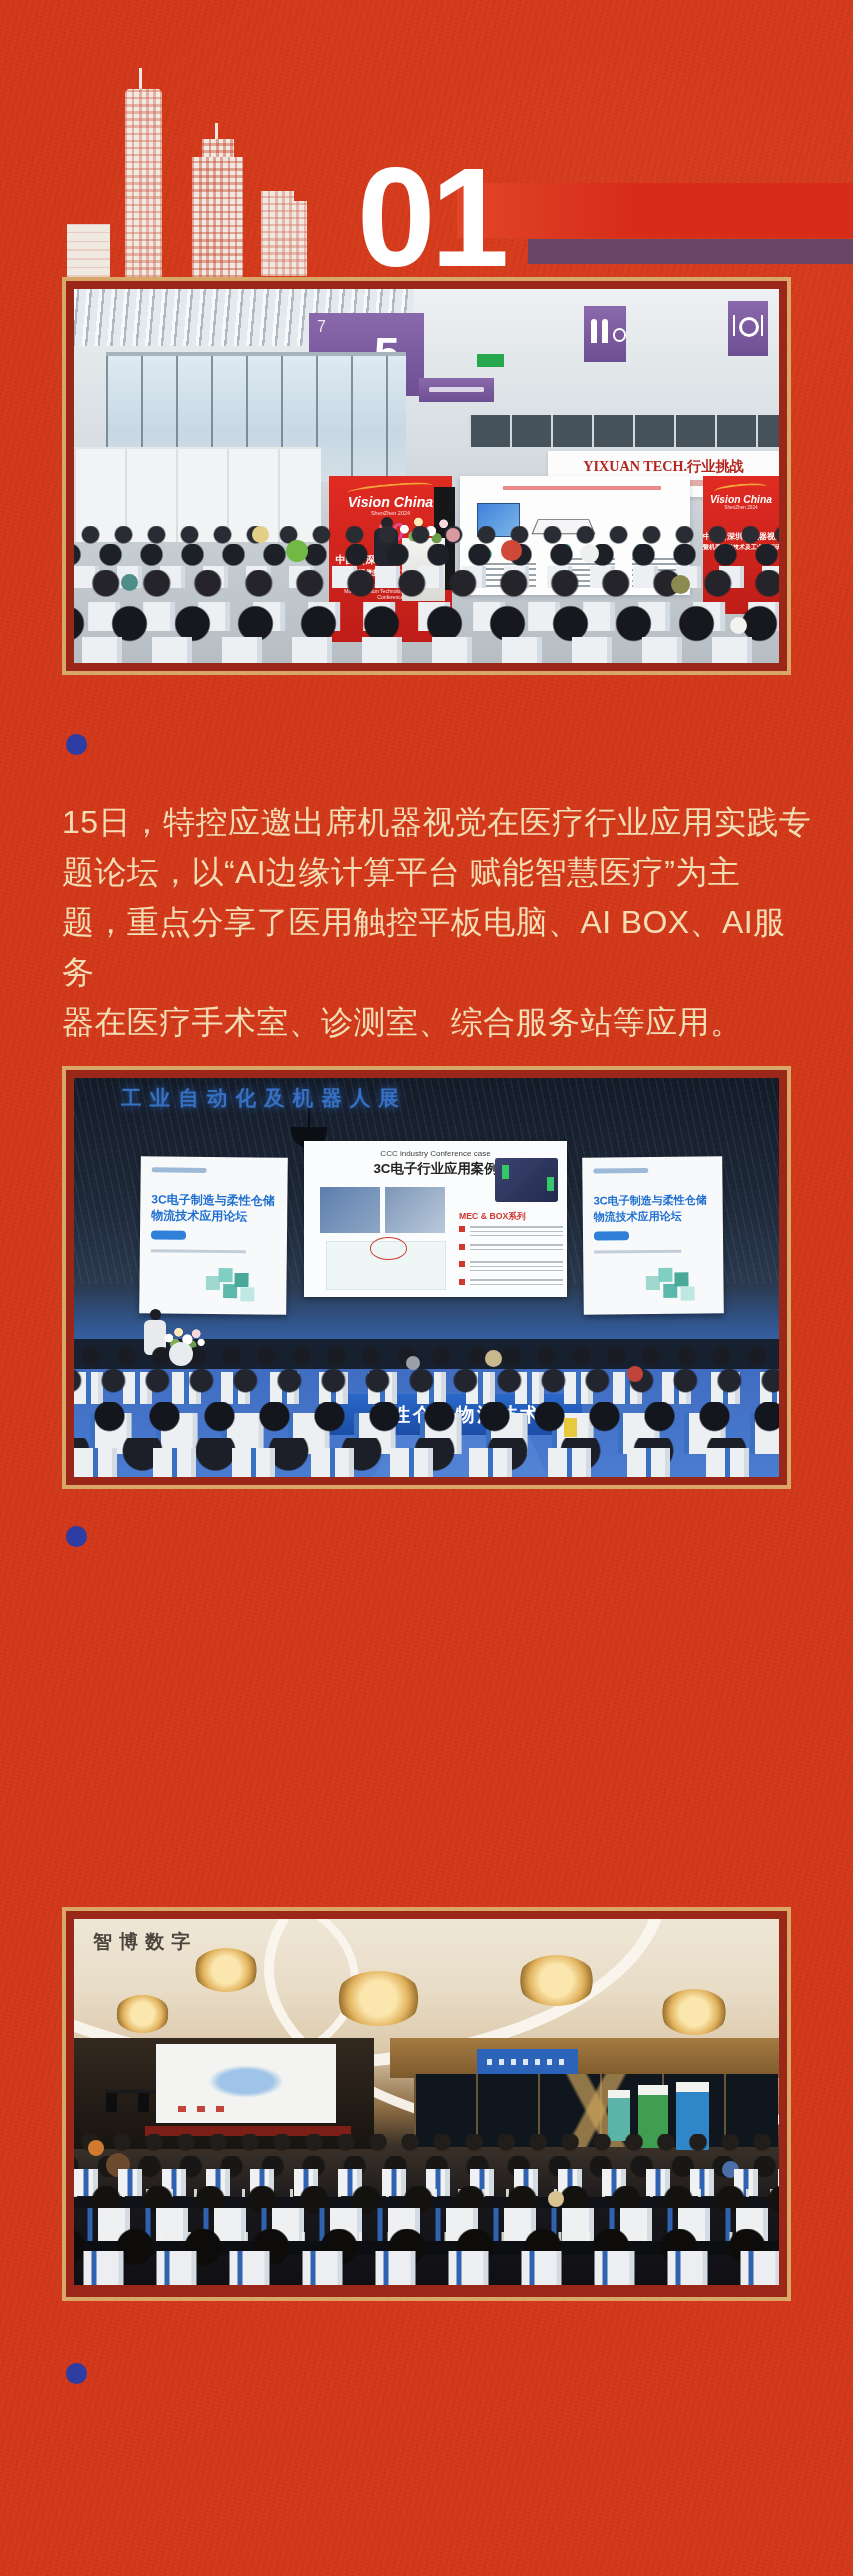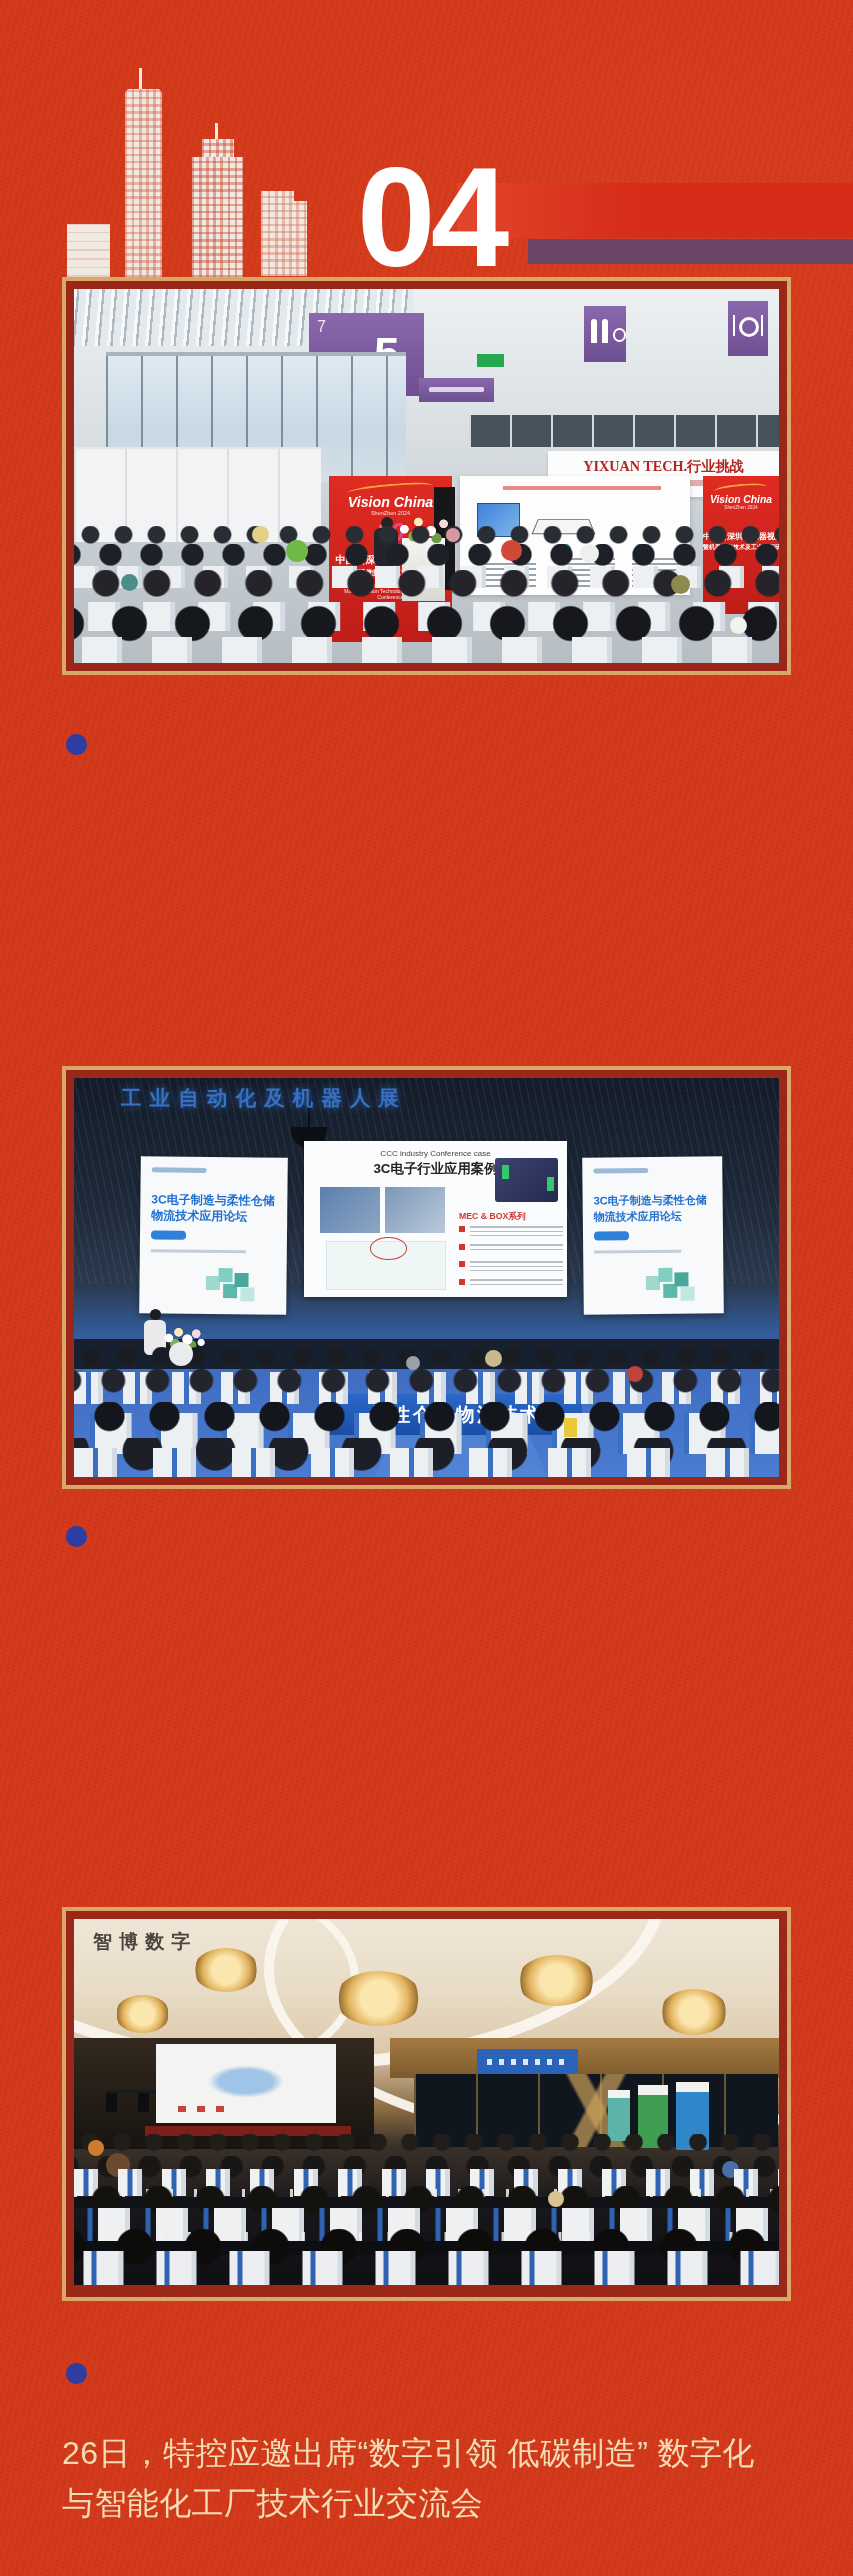--- a/index.html
+++ b/index.html
@@ -147,21 +147,21 @@
     <div class="bldg" style="left:192px;top:157px;width:51px;height:120px;">
         <div class="win"></div>
       </div>
     <div class="bldg" style="left:261px;top:191px;width:46px;height:85px;">
         <div class="win" style="opacity:.7;"></div>
       </div>
     <div class="abs" style="left:294px;top:191px;width:12.6px;height:10.3px;background:#d2391b;"></div>
 
     <div class="band-red"></div>
     <div class="band-purple"></div>
-    <div class="num03">04</div>
+    <div class="num03">01</div>
   </div>
 
   <div class="frame" style="top:277px;height:398px;">
     <div class="photo p1">
       <div class="abs p1-slats"></div>
 
       <div class="abs p1-purple" style="left:235px;top:24px;width:115px;height:83px;">
         <span class="abs" style="left:8px;top:4.7px;font-size:16px;opacity:.85;">7</span>
         <span class="abs" style="left:41px;top:46px;font-size:8.7px;opacity:.85;">Gate</span>
         <span class="abs" style="left:65px;top:14.2px;font-size:46px;font-weight:bold;">5</span>
@@ -240,20 +240,24 @@
       <div class="spot" style="left:47px;top:285px;width:17.4px;height:17.4px;background:#4f8d8a;"></div>
       <div class="spot" style="left:597px;top:286px;width:19px;height:19px;background:#8c8a4f;"></div>
       <div class="crow" style="top:313px;height:28.5px;--cw:27px;--sp:55px;--bp:14.2px;"></div>
       <div class="hrow" style="top:316px;height:58px;--hr:16.6px;--sp:63px;--hc:#17181d;--bp:24px;"></div>
       <div class="spot" style="left:656px;top:328px;width:17.4px;height:17.4px;background:#f2f2ef;"></div>
       <div class="crow" style="top:348px;height:26px;--cw:35px;--sp:70px;--bp:8px;"></div>
     </div>
   </div>
 
   <div class="bdot" style="top:734px;"></div>
+  <div class="para" style="top:797px;">15日，特控应邀出席机器视觉在医疗行业应用实践专
+题论坛，以“AI边缘计算平台 赋能智慧医疗”为主
+题，重点分享了医用触控平板电脑、AI BOX、AI服务
+器在医疗手术室、诊测室、综合服务站等应用。</div>
 
   <div class="frame" style="top:1066px;height:423px;">
     <div class="photo p2">
       <div class="abs p2-corr"></div>
       <div class="abs" style="left:234px;top:24px;width:1.6px;height:27px;background:#0a0d12;"></div>
       <div class="abs" style="left:217px;top:49px;width:36px;height:20.6px;background:#0c0f14;border-radius:0 0 18px 18px;"></div>
       <div class="abs p2-glow">工业自动化及机器人展</div>
 
       <div class="abs p2-panel" style="left:66px;top:79px;width:147px;height:157px;transform:rotate(.6deg);">
         <div class="abs" style="left:11px;top:11px;width:55px;height:4.7px;background:#9db9d8;border-radius:2.4px;"></div>
@@ -370,17 +374,15 @@
       <div class="crow" style="top:289px;height:36px;--cw:27px;--sp:58px;--sash:#2f62b0;--cc:#eef0f2;--bp:24px;"></div>
       <div class="brow" style="left:0;right:0;top:313px;height:11px;--sp:28.5px;"></div>
       <div class="abs" style="left:0;right:0;top:322px;height:14.2px;background:#0c0e12;"></div>
       <div class="abs" style="left:158px;top:332px;width:12.6px;height:8px;background:#c0392b;"></div>
       <div class="hrow" style="top:310px;height:56px;--hr:17.4px;--sp:68px;--hc:#0d0c0a;--bp:27px;"></div>
       <div class="crow" style="top:332px;height:34px;--cw:35px;--sp:73px;--sash:#2f62b0;--cc:#eceef1;--bp:9.5px;"></div>
     </div>
   </div>
 
   <div class="bdot" style="top:2363px;"></div>
-  <div class="para" style="top:2428px;">26日，特控应邀出席“数字引领 低碳制造”  数字化
-与智能化工厂技术行业交流会</div>
 
 </div>
 
 
 </body></html>

